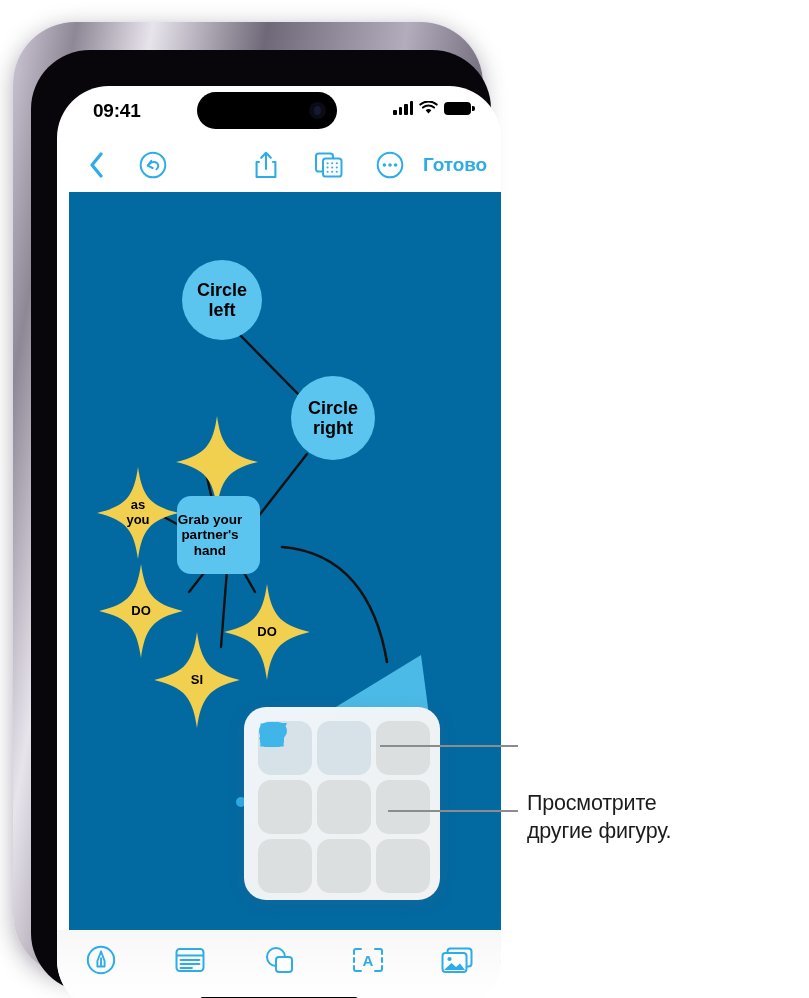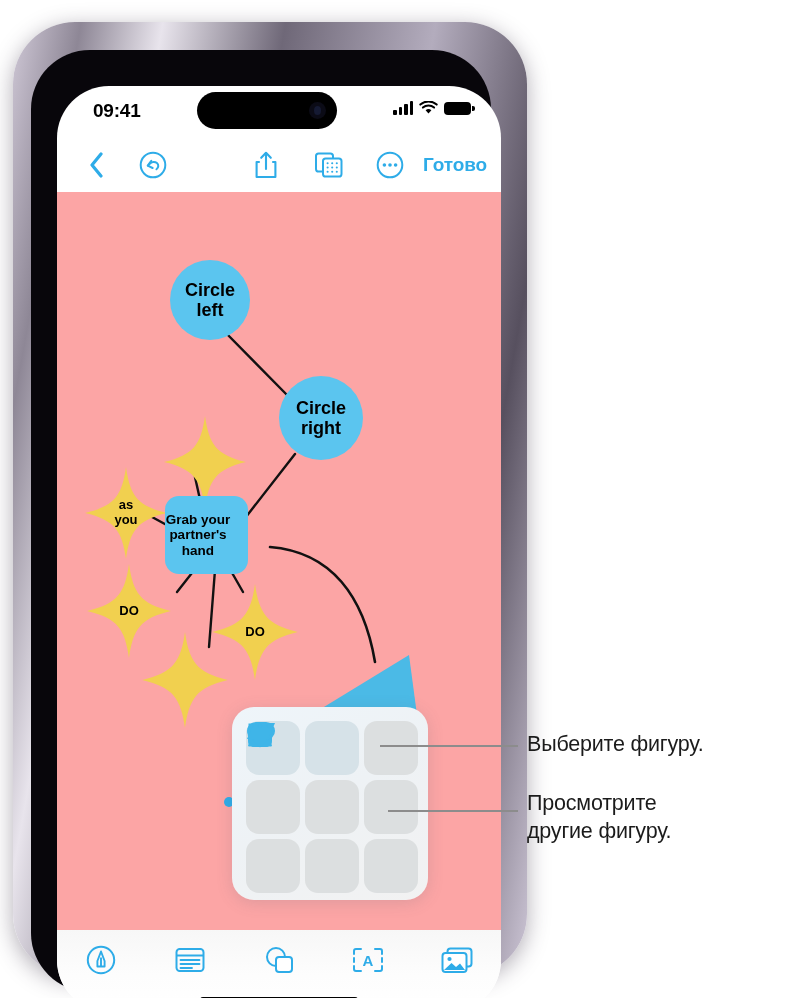--- a/index.html
+++ b/index.html
@@ -19,21 +19,20 @@
   
   #phone-frame {
     position: absolute;
     left: 13px;
     top: 22px;
     width: 470px;
     height: 954px;
     border-radius: 62px;
     background: linear-gradient(100deg,#cfc8d6 0%,#8e8796 10%,#e8e4ec 22%,#6f6878 40%,#b3acbd 62%,#57505f 82%,#cdc6d6 100%);
     box-shadow: 0 5px 22px rgba(60,50,70,0.40);
-    padding-left: 44px;
   }
   #phone-bezel {
     position: absolute;
     left: 18px;
     top: 28px;
     width: 460px;
     height: 942px;
     border-radius: 59px;
     background: #08060b;
   }
@@ -138,24 +137,24 @@
   .tb-done {
     font-size: 19px;
     font-weight: bold;
     color: #2EACE8;
     letter-spacing: -0.1px;
   }
 
   
   .canvas {
     position: absolute;
-    left: 0; top: 106px;
+    left: 12px; top: 106px;
     width: 444px;
     height: 770px;
-    background: #fca5a5;
+    background: #0369a1;
     overflow: hidden;
   }
   .canvas svg { position:absolute; left:0; top:0; }
 
   .node-label {
     position: absolute;
     display: flex;
     align-items: center;
     justify-content: center;
     text-align: center;
@@ -371,20 +370,21 @@
           <div class="node-label" style="left:30px;top:372px;width:84px;height:94px;font-size:13px;">DO</div>
 
           <svg style="position:absolute;left:155px;top:392px;" width="86" height="96" viewBox="0 0 82 92">
             <path d="M41 0 C45 28, 52 39, 82 46 C52 53, 45 64, 41 92 C37 64, 30 53, 0 46 C30 39, 37 28, 41 0 Z" fill="#F1D04F"></path>
           </svg>
           <div class="node-label" style="left:155px;top:392px;width:86px;height:96px;font-size:13px;">DO</div>
 
           <svg style="position:absolute;left:85px;top:440px;" width="86" height="96" viewBox="0 0 82 92">
             <path d="M41 0 C45 28, 52 39, 82 46 C52 53, 45 64, 41 92 C37 64, 30 53, 0 46 C30 39, 37 28, 41 0 Z" fill="#F1D04F"></path>
           </svg>
+          <div class="node-label" style="left:85px;top:440px;width:86px;height:96px;font-size:13px;">SI</div>
 
           <svg style="position:absolute;left:236px;top:455px;" width="130" height="110" viewBox="0 0 130 110">
             <path d="M116 8 L128 98 L8 74 Z" fill="#4BBAE6"></path>
             <text x="62" y="88" font-family="Liberation Sans, sans-serif" font-size="30" font-weight="bold" fill="#000" transform="rotate(11 62 88)" text-anchor="middle">Sec</text>
           </svg>
 
           <div class="handle-dot"></div>
           <div class="shape-picker">
             <div class="sp-grid">
 
@@ -490,19 +490,18 @@
             </svg>
           </div>
           <div class="home-indicator"></div>
         </div>
 
       </div>
     </div>
   </div>
 
   <div class="leader" style="left:380px;top:745px;width:138px;"></div>
-  <div class="callout-text" style="left:527px;top:731px;width:270px;">Выберите фигуру.</div>
 
   <div class="leader" style="left:388px;top:810px;width:130px;"></div>
   <div class="callout-text" style="left:527px;top:790px;width:270px;white-space:pre-line;">Просмотрите
 другие фигуру.</div>
 
 </div>
 
 </body></html>

